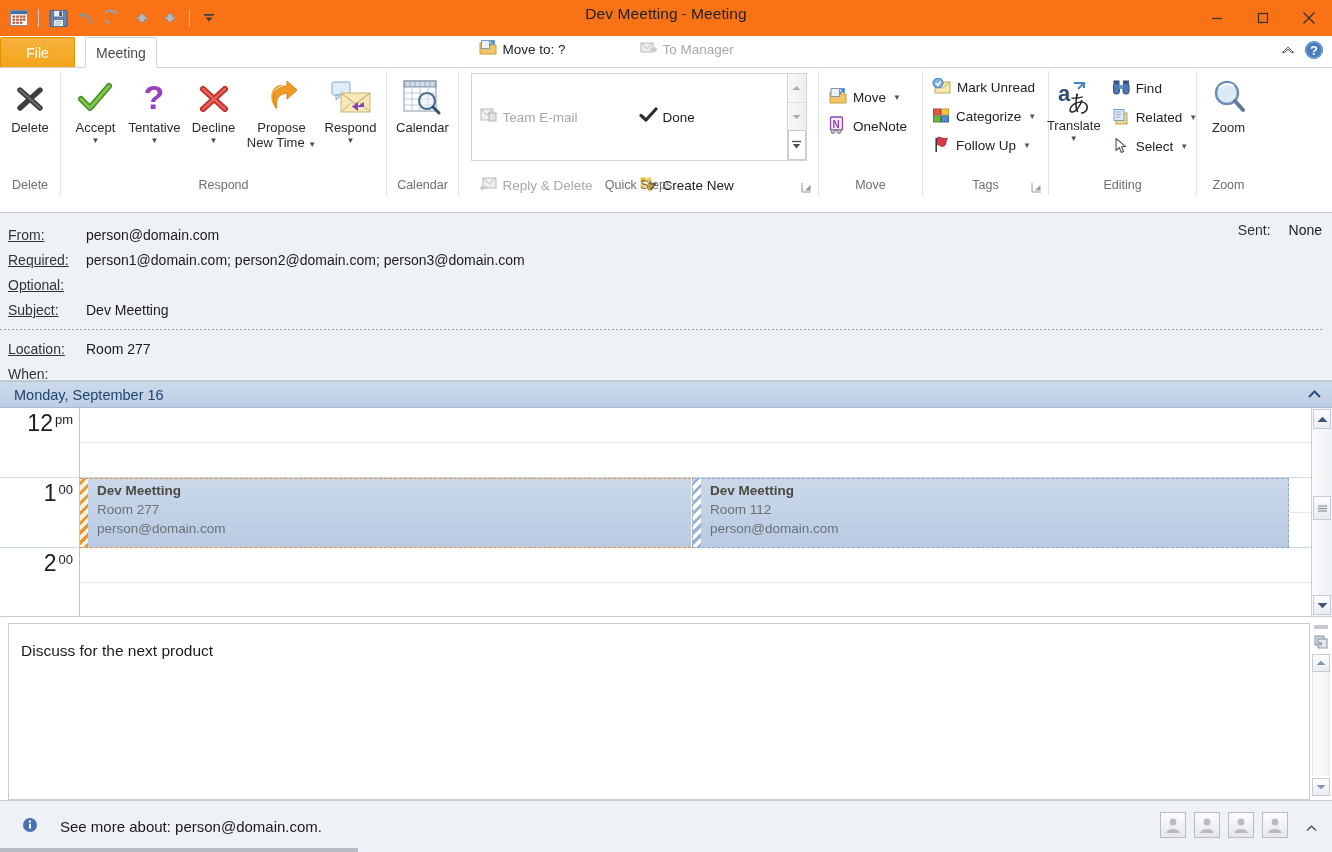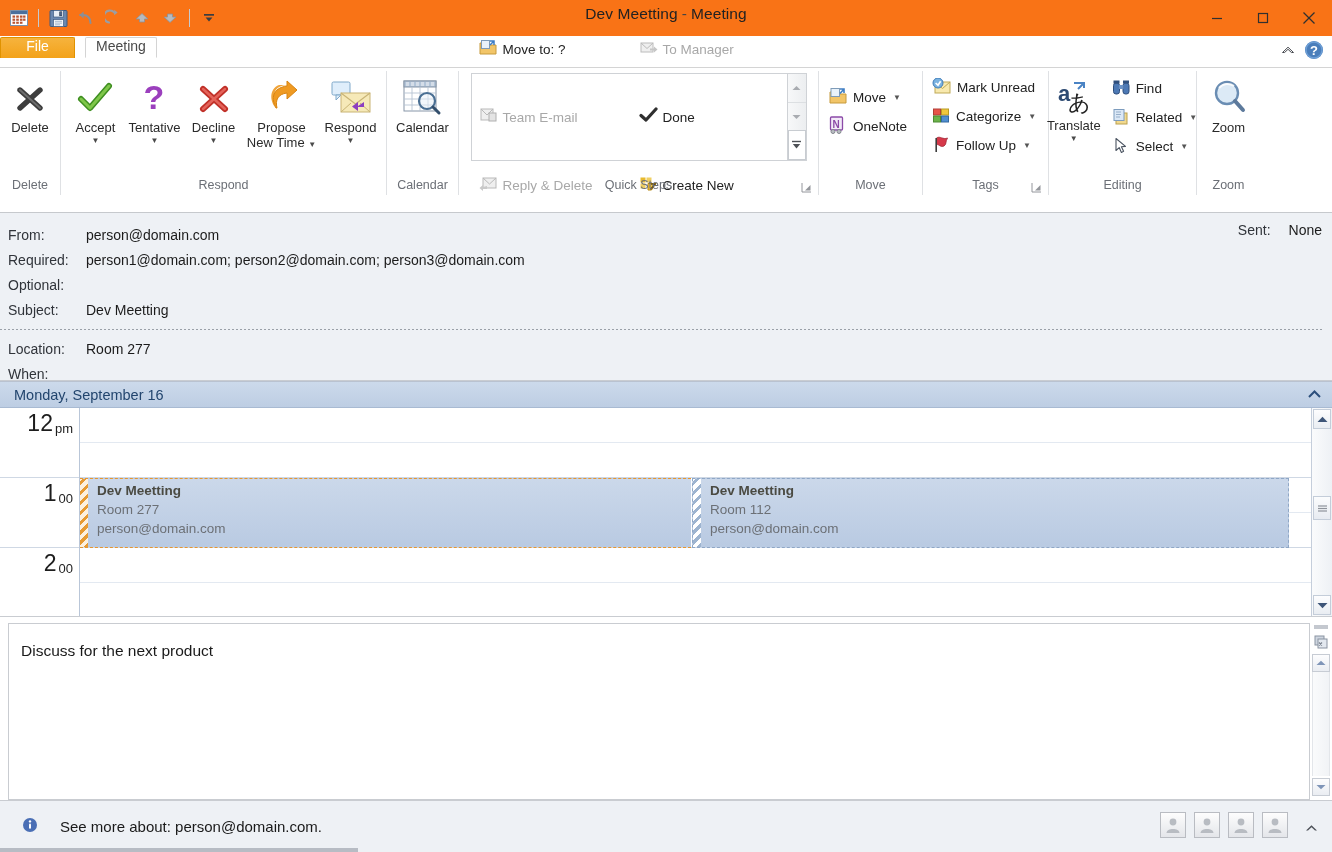--- a/index.html
+++ b/index.html
@@ -21,21 +21,21 @@
   .wintitle{ position:absolute; left:0; right:0; top:5px; text-align:center;
              font-size:15.5px; color:#222; letter-spacing:.1px;}
   .wintitle .dash{ padding:0 4px; color:#444; }
   .winbtns{ position:absolute; right:0; top:0; display:flex; height:36px; }
   .winbtn{ width:46px; height:36px; display:flex; align-items:center; justify-content:center;
            color:#303030; }
 
   
   .tabstrip{ position:relative; height:32px; flex:0 0 32px; background:#fff; }
   .tabstrip:after{ content:""; position:absolute; left:0; right:0; bottom:0; height:1px; background:#d4d4d4;}
-  .tab{ position:absolute; top:1px; height:21px; display:flex; align-items:flex-start;
+  .tab{ position:absolute; top:1px; height:31px; display:flex; align-items:center;
         justify-content:center; font-size:14px; }
   .tab-file{ left:0; width:75px; background:linear-gradient(to bottom,#f6b33d,#f3a21a);
              color:#fff; border-radius:2px 2px 0 0; border:1px solid #e09200; border-bottom:none;}
   .tab-meeting{ left:85px; width:72px; background:#fff; color:#4a4a4a;
                 border:1px solid #d4d4d4; border-bottom:1px solid #fff; border-radius:2px 2px 0 0; z-index:3;}
   .helpgrp{ position:absolute; right:8px; top:4px; display:flex; align-items:center; gap:8px; }
 
   
   .ribbon{ position:relative; flex:0 0 145px; height:145px; background:#fff;
            border-bottom:1px solid #c6c9cd; display:flex; align-items:stretch; padding-top:3px;}
@@ -63,40 +63,40 @@
   .qsscroll{ width:19px; border-left:1px solid #cfd2d6; display:flex; flex-direction:column;
              background:linear-gradient(to right,#f7f8f9,#eceef0); }
   .qsarrow{ flex:1; display:flex; align-items:center; justify-content:center; }
   .qsarrow + .qsarrow{ border-top:1px solid #dcdfe2; }
   .qsarrow.sel{ background:#fff; border:1px solid #c8ccd1; }
 
   
   .hdr{ flex:0 0 168px; height:168px; background:#eef1f5; position:relative;
         padding:9px 0 0 0; }
   .hrow{ display:flex; height:25px; align-items:center; padding-left:8px; }
-  .hlabel{ width:78px; flex:0 0 78px; font-size:14px; color:#30343a; }
+  .hlabel{ width:78px; flex:0 0 78px; font-size:14px; color:#30343a;text-decoration:underline; }
   .hvalue{ font-size:14px; color:#1b1b1b; }
   .hdivider{ margin:7px 8px 6px 0; height:1px;
              background:repeating-linear-gradient(to right,#9aa0a8 0 2px,transparent 2px 4px); }
   .sentbox{ position:absolute; right:10px; top:9px; font-size:14px; color:#30343a; display:flex; gap:18px;}
   .sentbox .sv{ color:#1b1b1b; }
   .hdr:after{ content:""; position:absolute; left:0; right:0; bottom:0; height:1px; background:#c9ccd1;}
 
   
   .calwrap{ flex:0 0 235px; height:235px; position:relative; background:#fff;
             border-top:1px solid #b9c2d0; display:flex; flex-direction:column;}
   .calhdr{ height:26px; flex:0 0 26px; background:linear-gradient(to bottom,#ccdaeb,#bdcde3);
            border-bottom:1px solid #a8bad2; display:flex; align-items:center;
            padding-left:14px; font-size:14.5px; color:#22456e; position:relative;}
   .calhdr .collapse{ position:absolute; right:0; top:0; width:36px; height:25px;
                      display:flex; align-items:center; justify-content:center;}
   .calbody{ flex:1; display:flex; position:relative; overflow:hidden; }
   .gutter{ width:80px; flex:0 0 80px; border-right:1px solid #b9c6d8; position:relative; background:#fff;}
   .hourcell{ height:70px; position:relative; border-bottom:1px solid #cfd8e4; }
-  .hourcell .ht{ position:absolute; right:6px; top:4px; display:flex; align-items:flex-end;
+  .hourcell .ht{ position:absolute; right:6px; top:4px; display:flex; align-items:flex-start;
                  color:#1d1d1d; }
   .hourcell .hh{ font-size:23px; line-height:23px; }
   .hourcell .hm{ font-size:13px; line-height:13px; margin-left:2px; margin-top:1px;}
   .grid{ flex:1; position:relative; background:#fff; }
   .gridhalf{ position:absolute; left:0; right:0; height:1px; background:#e3e9f1; }
   .gridhour{ position:absolute; left:0; right:0; height:1px; background:#cfd8e4; }
 
   .appt{ position:absolute; top:70px; height:70px; display:flex;
          background:linear-gradient(to bottom,#cbd8ea,#b9cae2); }
   .appt .stripe{ width:8px; flex:0 0 8px; }

